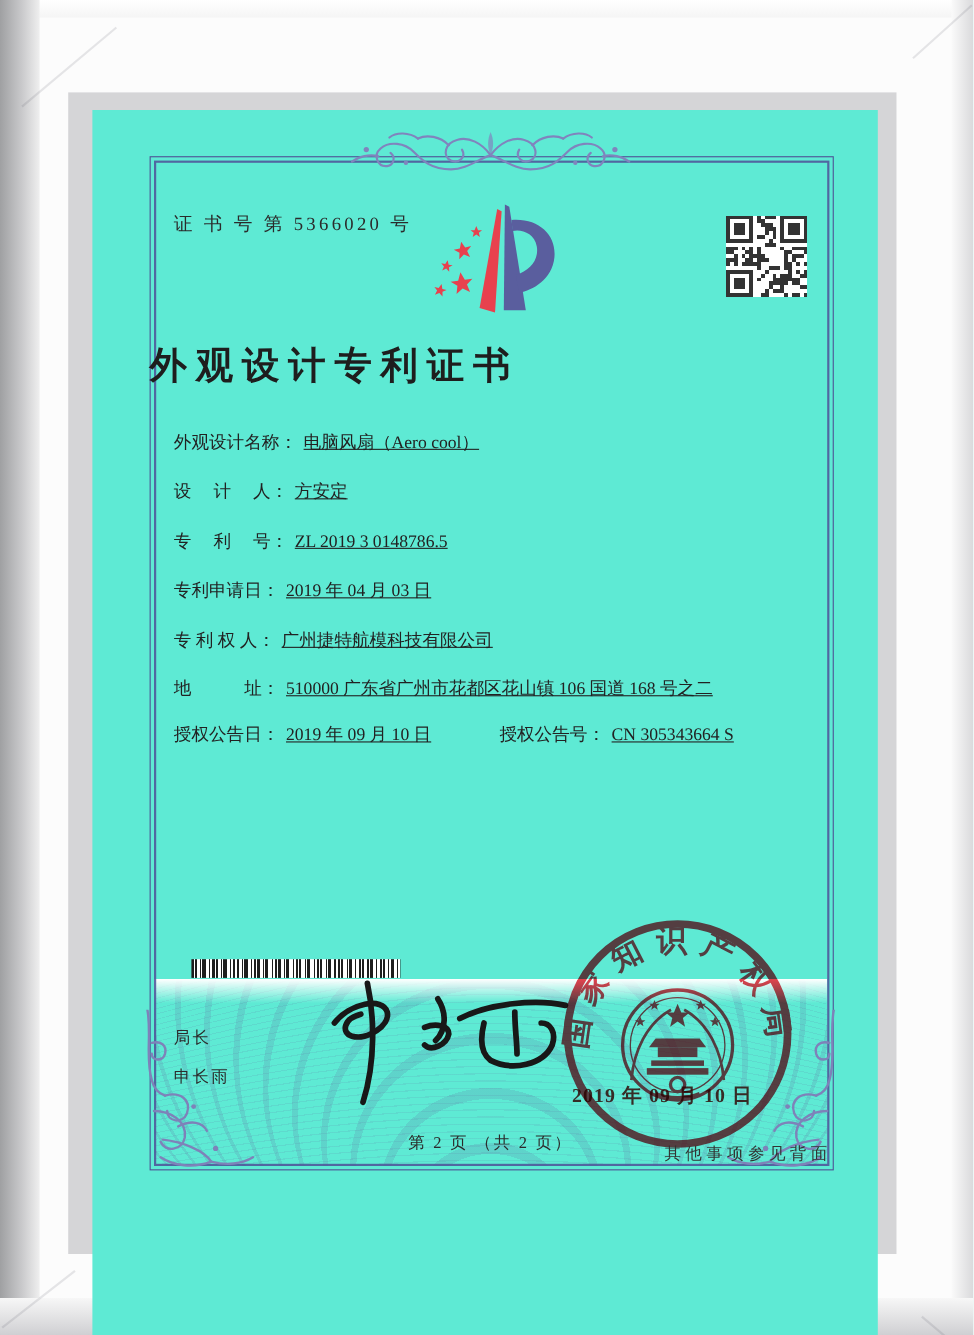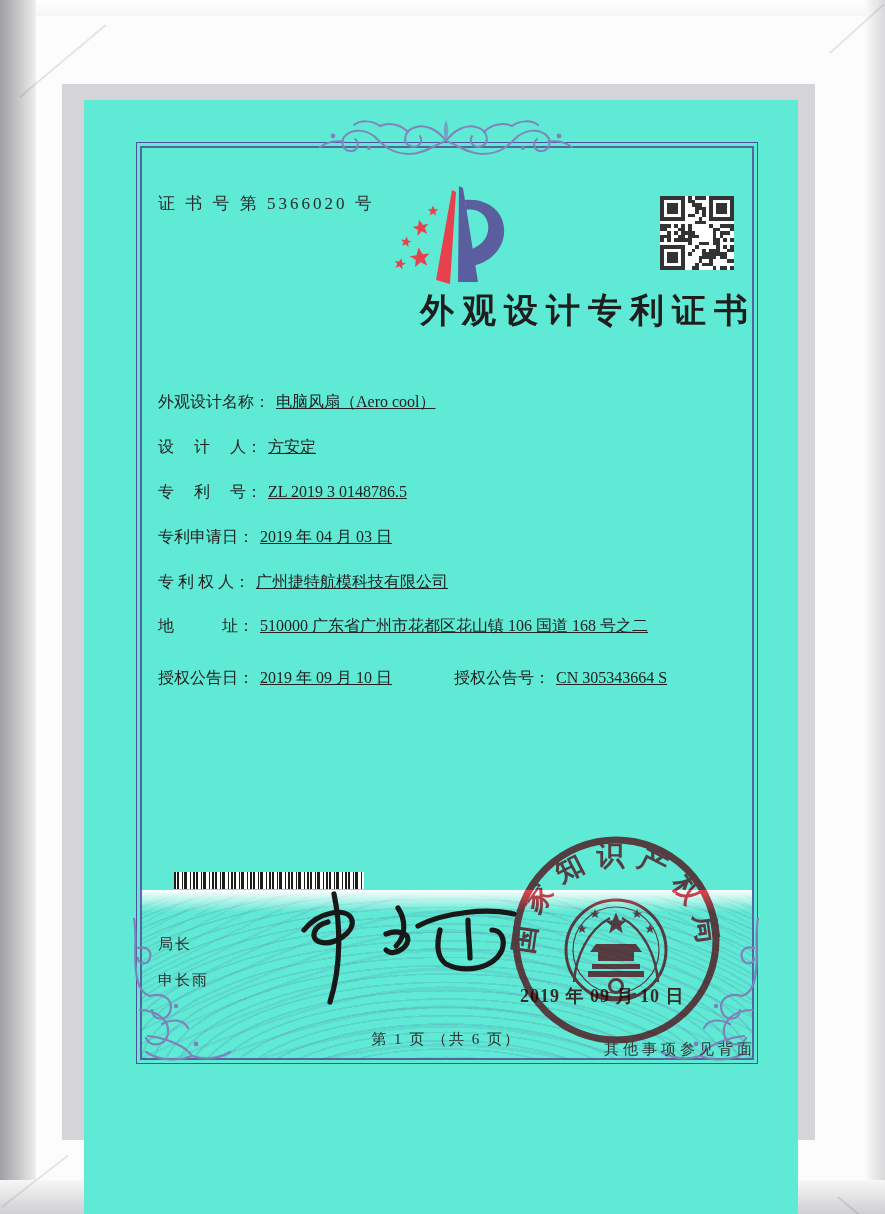--- a/index.html
+++ b/index.html
@@ -35,26 +35,26 @@
      background:linear-gradient(#ffffff,rgba(255,255,255,0));}
   
   .ornament-top{position:absolute;left:232px;top:12px;width:260px;height:58px;}
   .corner-flourish{position:absolute;width:110px;height:146px;top:818px;}
   .corner-flourish.left{left:42px;}
   .corner-flourish.right{left:572px;transform:scaleX(-1);}
   
   .cert-number{position:absolute;left:74px;top:92px;font-size:17px;letter-spacing:3px;color:#2b2b2b;}
   .logo{position:absolute;left:302px;top:82px;width:132px;height:112px;}
   .qr{position:absolute;left:576px;top:96px;width:74px;height:74px;}
-  .cert-title{position:absolute;left:52px;top:188px;width:620px;text-align:right;
+  .cert-title{position:absolute;left:52px;top:210px;width:620px;text-align:left;
       font-size:34px;font-weight:bold;letter-spacing:8px;color:#1e1e1e;font-family:Liberation Mono, monospace;}
   .field-row{position:absolute;left:74px;width:600px;font-size:16px;color:#222;white-space:nowrap;}
   .field-row .val{margin-left:6px;text-decoration:underline;}
   .r0{top:292px;} .r1{top:337px;} .r2{top:382px;} .r3{top:427px;}
-  .r4{top:472px;} .r5{top:516px;} .r6{top:558px;margin-top:10px;}
+  .r4{top:472px;} .r5{top:516px;} .r6{top:558px;}
   .pair2{position:absolute;left:296px;top:0;}
   .body-text{position:absolute;left:70px;top:596px;width:592px;font-size:15.5px;
       line-height:27.5px;color:#2d2d2d;text-align:justify;}
   .body-text p{margin:0;text-indent:2.1em;}
   .barcode{position:absolute;left:90px;top:772px;width:190px;height:17px;
       background:repeating-linear-gradient(90deg,#1d1d1d 0 2px,#fff 2px 3px,#1d1d1d 3px 5px,#fff 5px 8px,
       #1d1d1d 8px 9px,#fff 9px 10px,#1d1d1d 10px 13px,#fff 13px 16px,#1d1d1d 16px 17px,#fff 17px 19px);}
   .signer{position:absolute;left:74px;top:826px;font-size:15px;color:#2b2b2b;letter-spacing:2px;line-height:36px;}
   .signature{position:absolute;left:198px;top:786px;width:255px;height:122px;}
   .seal{position:absolute;left:424px;top:732px;width:216px;height:216px;mix-blend-mode:multiply;opacity:.93;}
@@ -317,16 +317,16 @@
         <rect x="-28" y="21" width="56" height="6" stroke="none"></rect>
         <circle cy="36" r="6.5" fill="none" stroke-width="3"></circle>
         <path d="M-42,32 C-40,6 -28,-20 -6,-32" fill="none" stroke-width="2.5"></path>
         <path d="M42,32 C40,6 28,-20 6,-32" fill="none" stroke-width="2.5"></path>
         <path d="M-20,44 C-8,49 8,49 20,44" fill="none" stroke-width="3"></path>
       </g>
     </svg>
 
     <div class="seal-date">2019 年 09 月 10 日</div>
 
-    <div class="page-footer">第 1 页 （共 6 页）</div>
+    <div class="page-footer">第 2 页 （共 2 页）</div>
     <div class="back-note">其他事项参见背面</div>
   </div>
 </div>
 
 </body></html>

